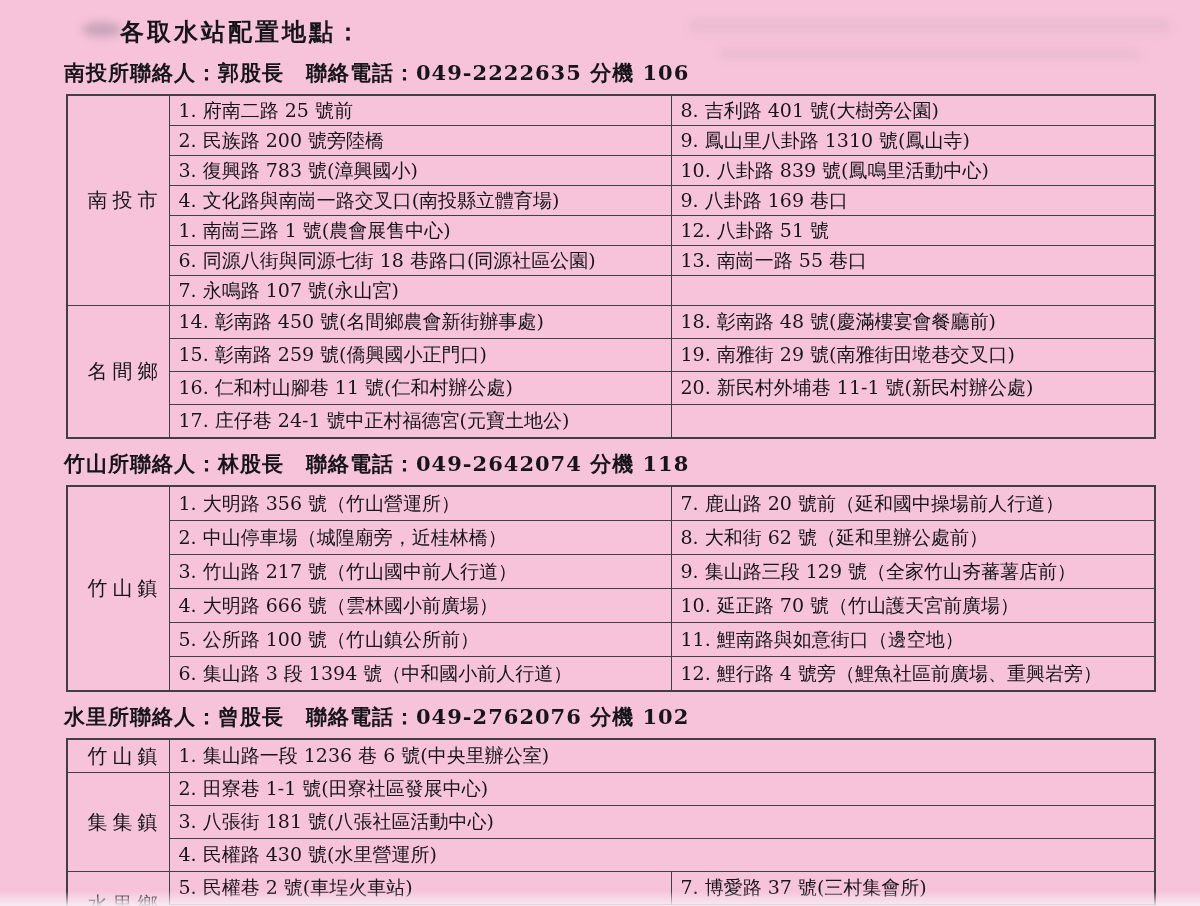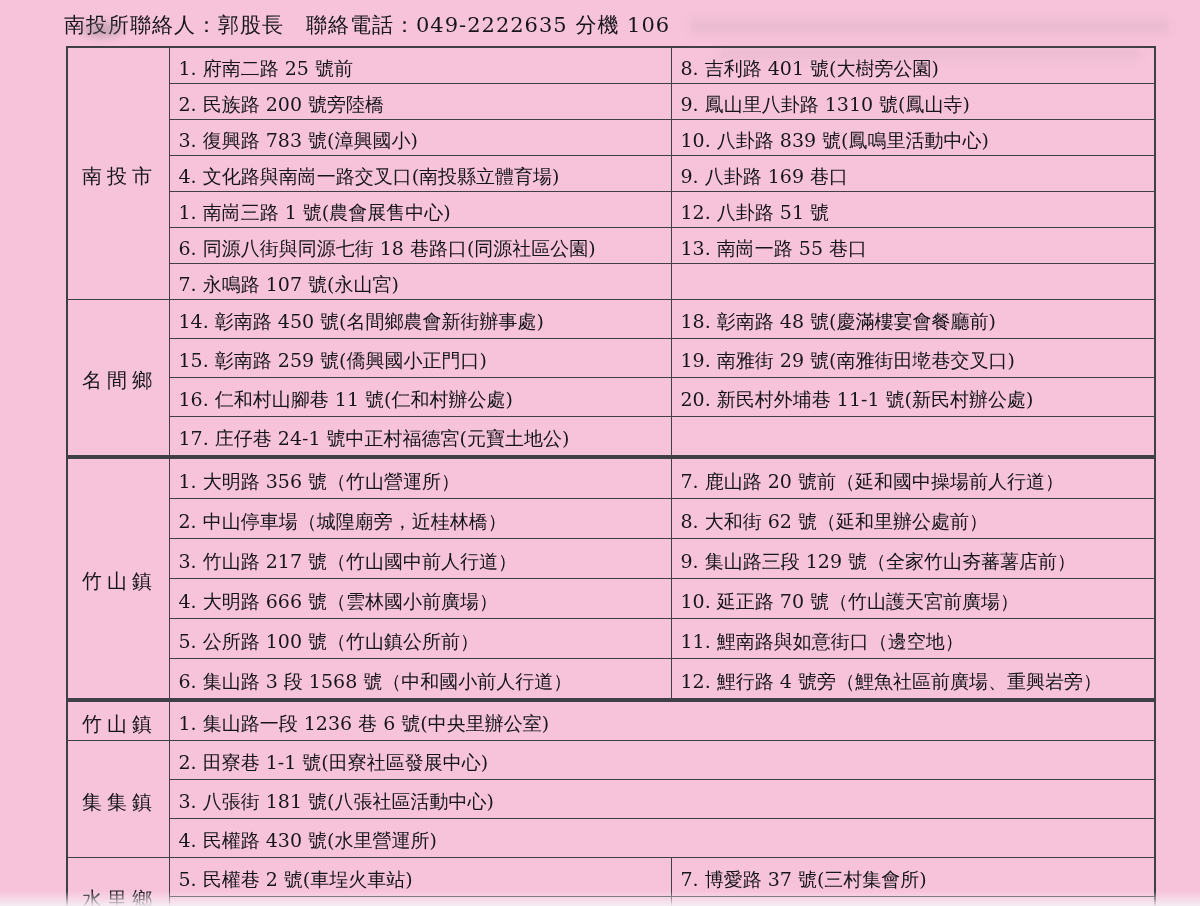--- a/index.html
+++ b/index.html
@@ -10,42 +10,42 @@
     overflow:hidden;
     font-family:"DejaVu Serif", serif;
     color:#15151a;
   }
   .title{
     margin:16px 0 0 120px;
     font-size:24px;font-weight:bold;letter-spacing:3px;
   }
   .sec-header{
     margin:11px 14px 7px 64px;
-    font-size:21px;font-weight:normal;letter-spacing:1px;
+    font-size:21px;font-weight:bold;letter-spacing:1px;
   }
   table.station-table{
     margin-left:66px;
     width:1088px;
     border-collapse:collapse;
     table-layout:fixed;
     border:2px solid #3f3f47;
     font-size:19px;
   }
   table.station-table td{
     border:1.5px solid #3f3f47;
-    padding:7px 6px 1px 9px;
+    padding:1px 6px 1px 9px;
     vertical-align:middle;
     white-space:nowrap;
     overflow:hidden;
   }
   col.col-region{width:102px;}
   col.col-left{width:502px;}
   col.col-right{width:484px;}
   td.region{
-    text-align:left;
+    text-align:right;
     letter-spacing:5px;
     text-indent:5px;
     padding:1px 2px;
     font-size:20px;
   }
   .t1 td{height:27px;}
   .t1 tr.tall td{height:30px;margin-left:12px;}
   .t2 td{height:31px;}
   .t3 td{height:30px;}
   
@@ -63,20 +63,21 @@
 </style>
 </head>
 <body>
 
 <div class="page">
 
   <div class="smudge"></div>
   <div class="bleed bleed-1"></div>
   <div class="bleed bleed-2"></div>
 
+  <div class="title">各取水站配置地點：</div>
 
   <div class="sec-header">南投所聯絡人：郭股長　聯絡電話：049-2222635 分機 106</div>
   <table class="station-table t1">
     <colgroup>
         <col class="col-region">
         <col class="col-left">
         <col class="col-right">
       </colgroup>
     <tbody>
       <tr>
@@ -121,20 +122,21 @@
         <td>16. 仁和村山腳巷 11 號(仁和村辦公處)</td>
         <td>20. 新民村外埔巷 11-1 號(新民村辦公處)</td>
       </tr>
       <tr class="tall">
         <td>17. 庄仔巷 24-1 號中正村福德宮(元寶土地公)</td>
         <td></td>
       </tr>
     </tbody>
   </table>
 
+  <div class="sec-header">竹山所聯絡人：林股長　聯絡電話：049-2642074 分機 118</div>
   <table class="station-table t2">
     <colgroup>
         <col class="col-region">
         <col class="col-left">
         <col class="col-right">
       </colgroup>
     <tbody>
       <tr>
         <td class="region" rowspan="6">竹山鎮</td>
         <td>1. 大明路 356 號（竹山營運所）</td>
@@ -150,26 +152,27 @@
       </tr>
       <tr>
         <td>4. 大明路 666 號（雲林國小前廣場）</td>
         <td>10. 延正路 70 號（竹山護天宮前廣場）</td>
       </tr>
       <tr>
         <td>5. 公所路 100 號（竹山鎮公所前）</td>
         <td>11. 鯉南路與如意街口（邊空地）</td>
       </tr>
       <tr>
-        <td>6. 集山路 3 段 1568 號（中和國小前人行道）</td>
+        <td>6. 集山路 3 段 1394 號（中和國小前人行道）</td>
         <td>12. 鯉行路 4 號旁（鯉魚社區前廣場、重興岩旁）</td>
       </tr>
     </tbody>
   </table>
 
+  <div class="sec-header">水里所聯絡人：曾股長　聯絡電話：049-2762076 分機 102</div>
   <table class="station-table t3">
     <colgroup>
         <col class="col-region">
         <col class="col-left">
         <col class="col-right">
       </colgroup>
     <tbody>
       <tr>
         <td class="region">竹山鎮</td>
         <td colspan="2">1. 集山路一段 1236 巷 6 號(中央里辦公室)</td>

